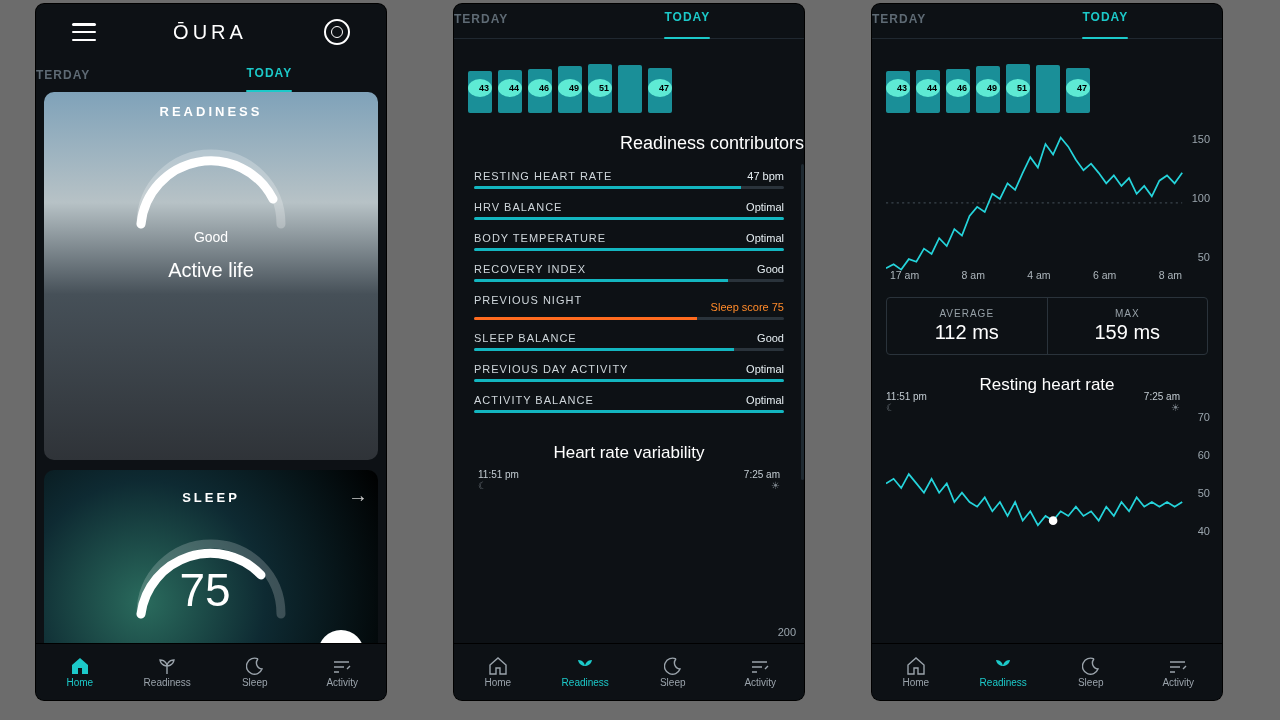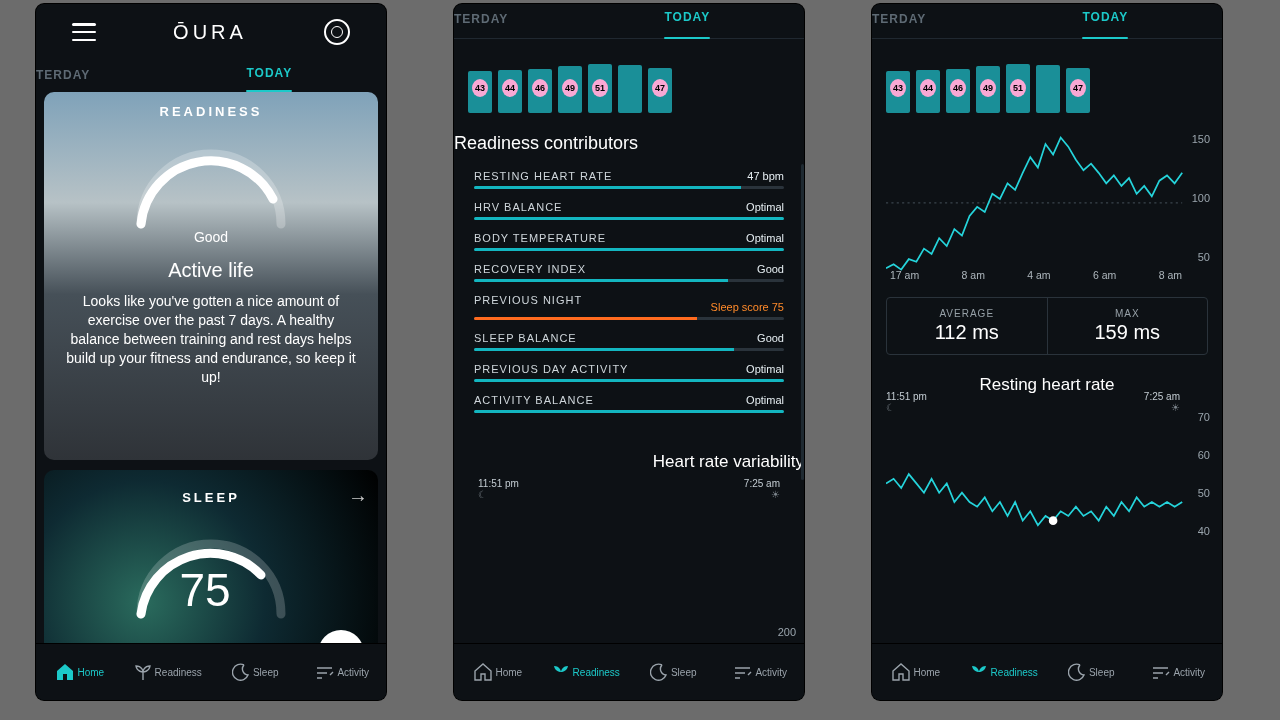--- a/index.html
+++ b/index.html
@@ -25,42 +25,42 @@
   .score{font-size:46px;font-weight:300;}
   .scorelab{font-size:14px;margin-top:-2px;}
   .headline{font-size:20px;font-weight:500;margin-top:14px;}
   .body{font-size:14px;line-height:1.35;margin-top:10px;font-weight:300;padding:0 4px;}
   .card2{height:220px;background:radial-gradient(circle at 30% 60%,#2a6b5d 0%,#0e2a32 45%,#000 100%);padding:12px 18px;box-sizing:border-box;text-align:center;}
   .card2 .ttl{font-size:13px;letter-spacing:3px;font-weight:600;margin-top:8px;}
   .plusfab{position:absolute;right:14px;bottom:14px;width:46px;height:46px;border-radius:50%;background:#fff;color:#000;font-size:28px;display:flex;align-items:center;justify-content:center;font-weight:300;}
   .arrow-next{position:absolute;right:10px;top:14px;font-size:20px;color:#ccc;}
   
   .bnav{position:absolute;left:0;right:0;bottom:0;height:56px;background:#0d1115;border-top:1px solid #000;display:flex;}
-  .bnav .item{flex:1;display:flex;flex-direction:row;align-items:center;justify-content:center;gap:2px;font-size:10px;color:#9aa3ab;}
+  .bnav .item{flex:1;display:flex;flex-direction:column;align-items:center;justify-content:center;gap:2px;font-size:10px;color:#9aa3ab;}
   .bnav .item.on{color:#1cc9c9;}
   .nav-ico{width:20px;height:18px;display:flex;align-items:center;justify-content:center;}
   
   .daytabs2{height:34px;display:flex;font-size:12px;font-weight:600;letter-spacing:1px;border-bottom:1px solid #202830;}
   .daytabs2 .yst{flex:1;color:#5e6a74;padding:8px 0 0 0;}
   .daytabs2 .tdy{flex:2;text-align:center;color:#1cc9c9;padding:6px 0 6px;position:relative;}
   .daytabs2 .tdy::after{content:"";position:absolute;left:50%;bottom:-1px;transform:translateX(-50%);width:46px;height:2.5px;background:#1cc9c9;border-radius:2px;}
   .spark{height:86px;position:relative;padding:14px 10px 0;box-sizing:border-box;}
   .bars{display:flex;gap:6px;align-items:flex-end;height:60px;margin-left:4px;}
   .bar{width:24px;background:#1a8f98;border-radius:2px;position:relative;}
-  .bar .dot{position:absolute;left:50%;transform:translateX(-50%);width:16px;height:18px;border-radius:50%;background:#f9a8d4;color:#000;font-size:9px;font-weight:700;display:flex;align-items:center;justify-content:center;}
-  .sect-title{text-align:left;font-size:18px;font-weight:500;margin:8px 0 16px;}
+  .bar .dot{position:absolute;left:50%;transform:translateX(-50%);width:16px;height:18px;border-radius:50%;background:#5eead4;color:#000;font-size:9px;font-weight:700;display:flex;align-items:center;justify-content:center;padding-left:8px;}
+  .sect-title{text-align:right;font-size:18px;font-weight:500;margin:8px 0 16px;}
   .contribs{padding:0 20px;}
   .row{display:flex;justify-content:space-between;font-size:11px;margin-top:12px;}
   .row .lab{letter-spacing:1px;color:#cfd6db;font-weight:500;}
   .row .val{color:#e6eef2;}
   .row.orange .val{color:#ff8a2a;margin-top:7px;}
   .pbar{height:3px;background:#2a333b;margin-top:4px;border-radius:2px;overflow:hidden;}
   .pbar .fill{height:100%;background:#13b6c0;}
   .pbar.orange .fill{background:#ff6b1f;}
-  .hrv-title{text-align:right;font-size:17px;font-weight:500;margin-top:39px;}
+  .hrv-title{text-align:center;font-size:17px;font-weight:500;margin-top:30px;}
   .times{display:flex;justify-content:space-between;font-size:10px;color:#c3ccd2;padding:6px 24px 0;}
   .tiny-ico{font-size:10px;color:#7d868d;}
   
   .chartwrap{position:relative;margin:6px 14px 0 14px;height:134px;}
   .chartwrap svg{position:absolute;inset:0;}
   .ylabels{position:absolute;right:-2px;top:0;bottom:0;width:28px;display:flex;flex-direction:column;justify-content:space-between;font-size:11px;color:#9aa5ad;align-items:flex-end;padding:2px 0;}
   .xlabels{display:flex;justify-content:space-between;font-size:10.5px;color:#aeb7bd;padding:4px 40px 0 18px;}
   .stats{display:flex;margin:16px 14px 0;border:1px solid #2a333b;border-radius:4px;overflow:hidden;}
   .stats .cell{flex:1;text-align:center;padding:10px 0;}
   .stats .cell+.cell{border-left:1px solid #2a333b;}
@@ -95,21 +95,20 @@
       <div class="card card1">
         <div class="ttl">READINESS</div>
         <div class="gauge">
           <svg viewBox="0 0 180 100">
               <path d="M20 95 A70 70 0 0 1 160 95" fill="none" stroke="rgba(255,255,255,0.25)" stroke-width="9" stroke-linecap="round"></path>
               <path d="M20 95 A70 70 0 0 1 152 70" fill="none" stroke="#fff" stroke-width="9" stroke-linecap="round"></path>
             </svg>
         </div>
         <div class="scorelab">Good</div>
         <div class="headline">Active life</div>
-        <div class="body">Looks like you've gotten a nice amount of exercise over the past 7 days. A healthy balance between training and rest days helps build up your fitness and endurance, so keep it up!</div>
       </div>
       <div class="card card2">
         <div class="arrow-next">→</div>
         <div class="ttl">SLEEP</div>
         <div class="gauge" style="margin-top:14px;">
           <svg viewBox="0 0 180 100">
               <path d="M20 95 A70 70 0 0 1 160 95" fill="none" stroke="rgba(255,255,255,0.2)" stroke-width="9" stroke-linecap="round"></path>
               <path d="M20 95 A70 70 0 0 1 140 56" fill="none" stroke="#fff" stroke-width="9" stroke-linecap="round"></path>
             </svg>
           <div class="score" style="position:absolute;left:0;right:12px;top:44px;">75</div>

